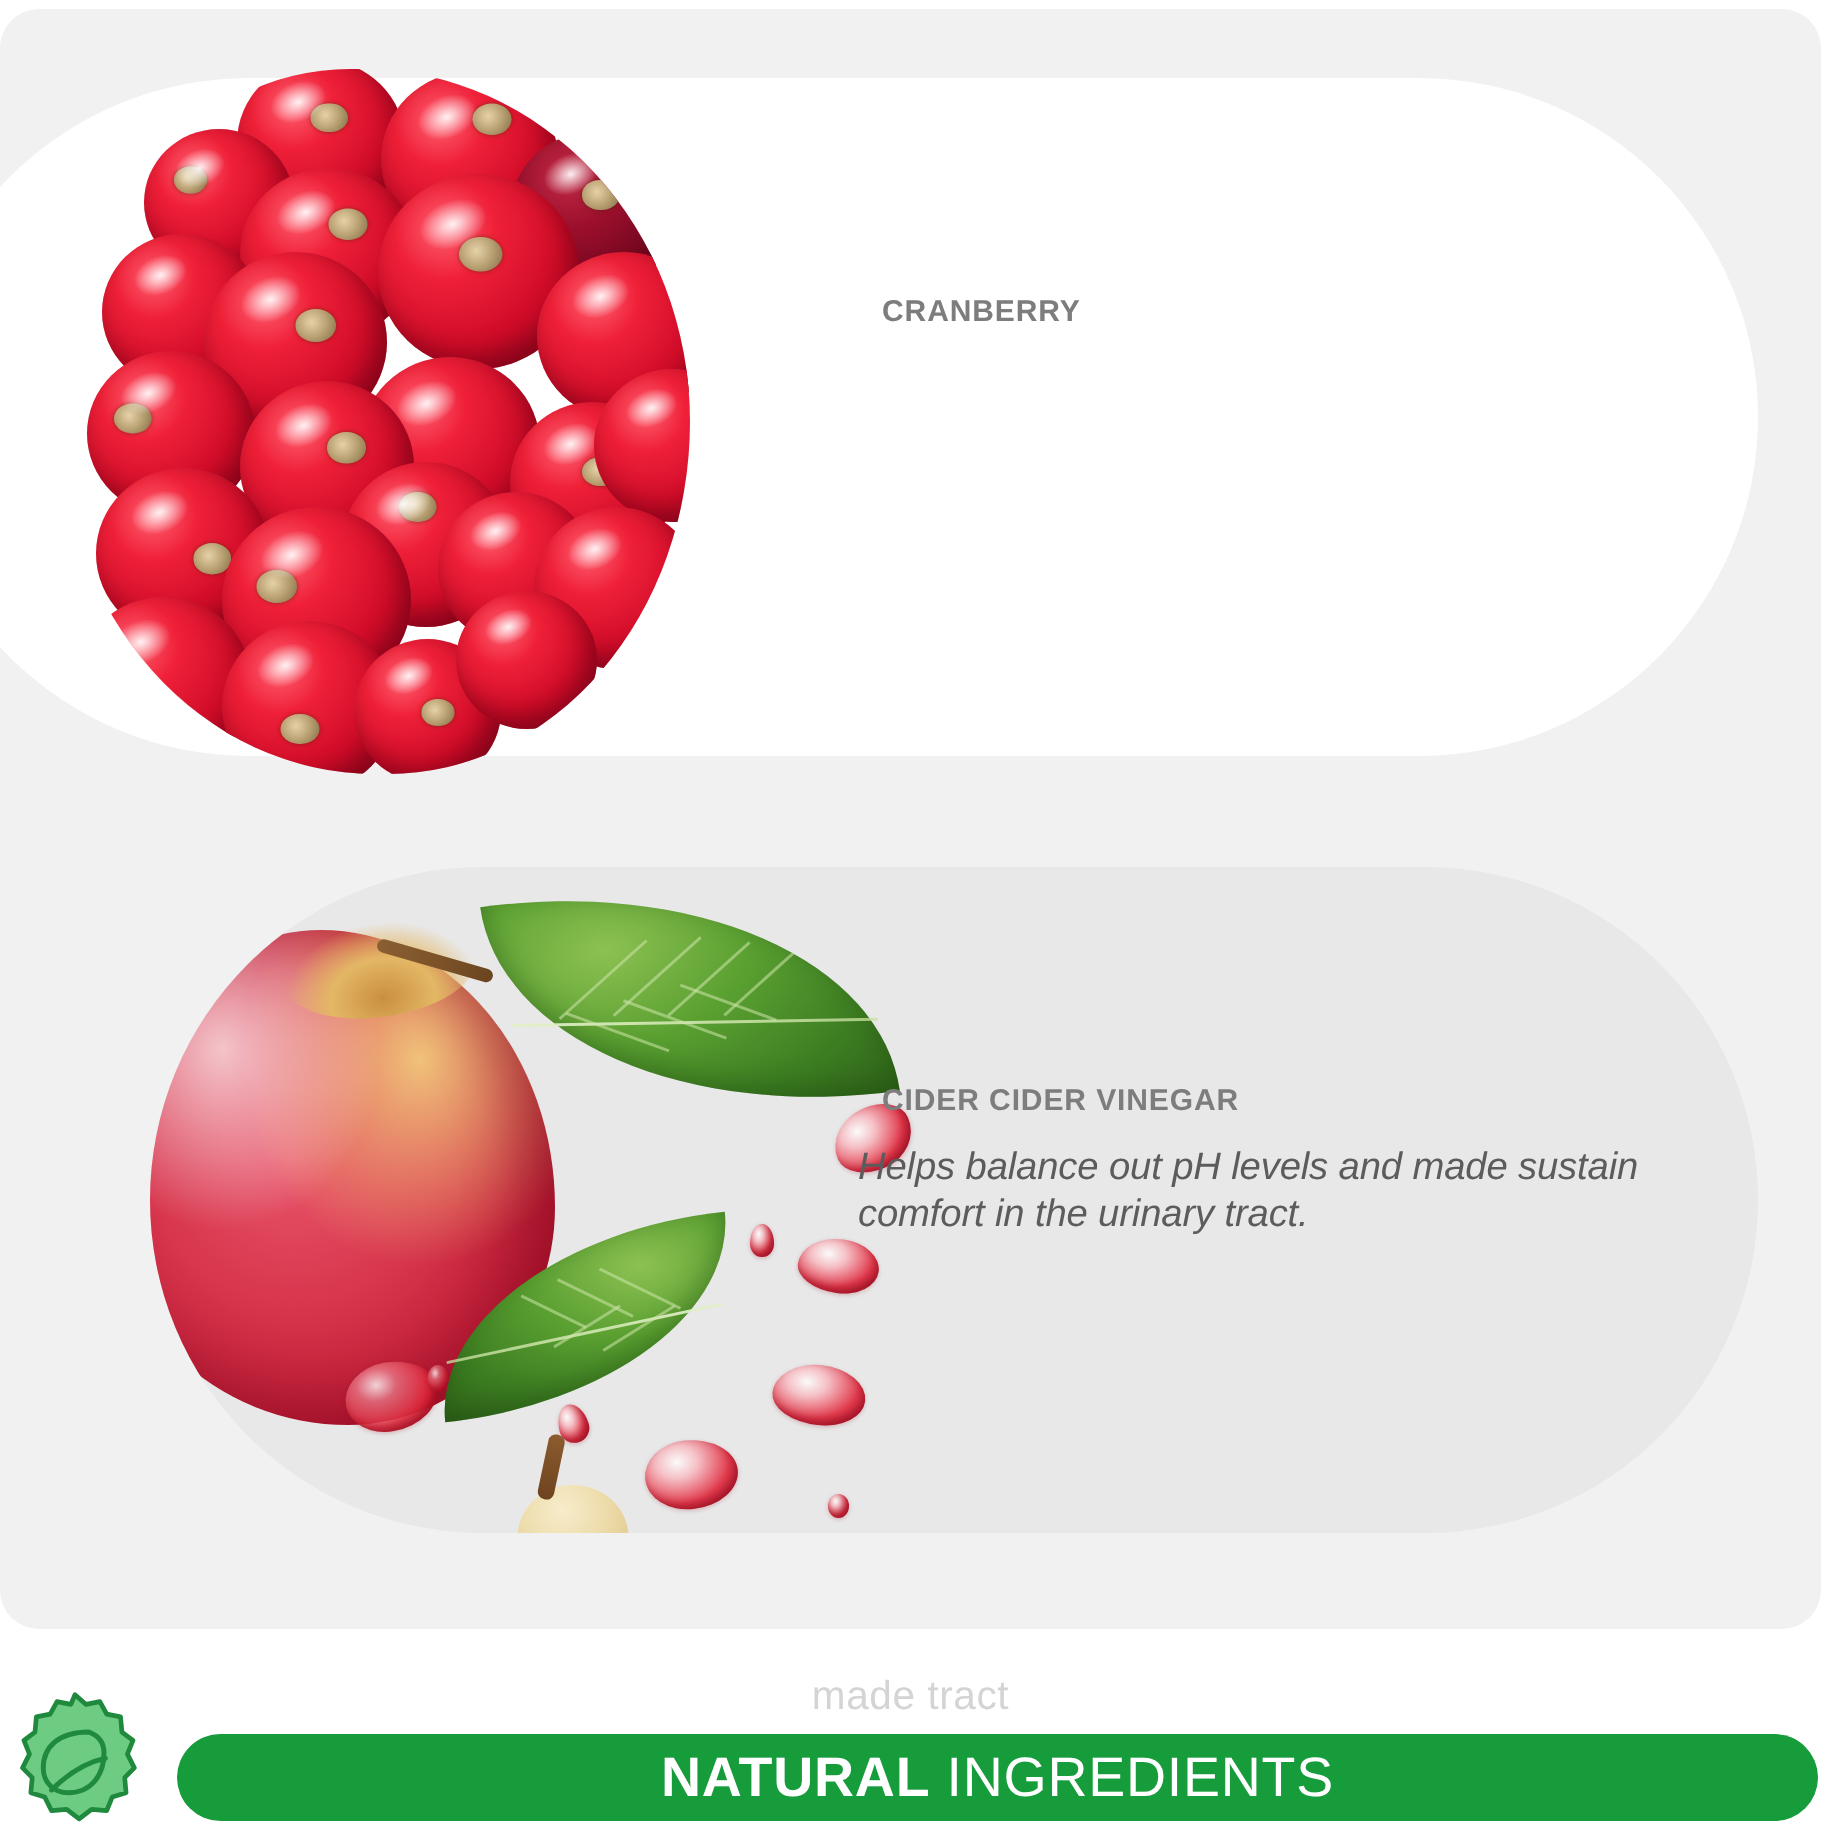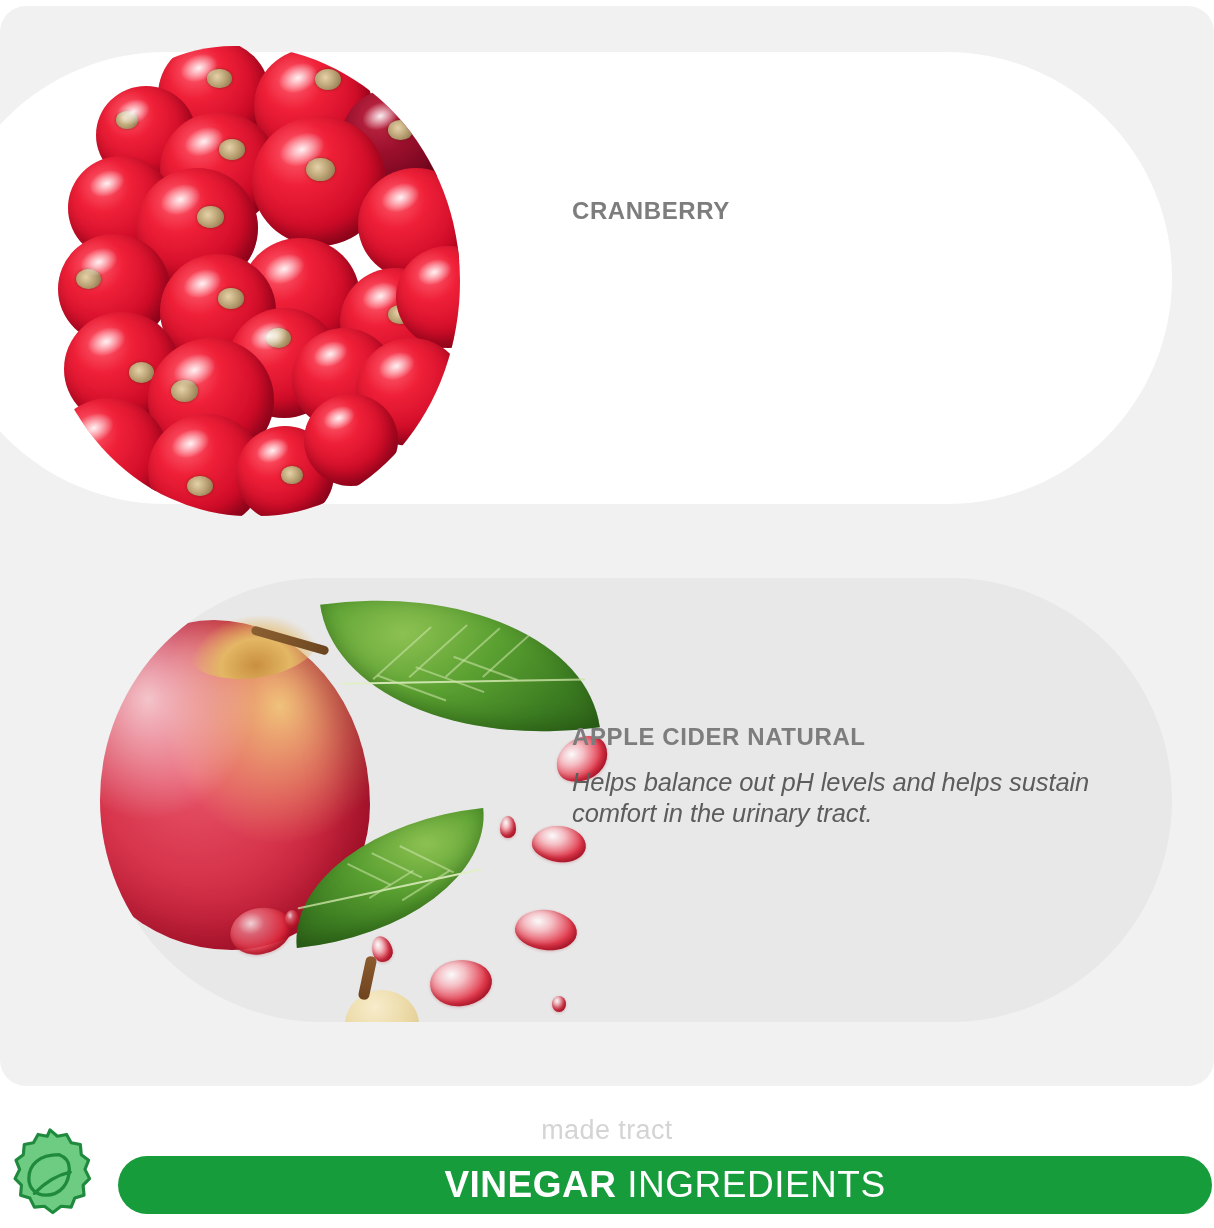--- a/index.html
+++ b/index.html
@@ -40,25 +40,25 @@
     background: #e8e8e8;
     border-radius: 222px;
   }
 
   
   .text-block { position: absolute; }
   .tb-1 { left: 572px; top: 192px; width: 600px; }
   .tb-2 { left: 572px; top: 718px; width: 600px; }
 
   .card-title {
-    font-size: 24px;
+    font-size: 20px;
     font-weight: bold;
     letter-spacing: 0.6px;
     color: #7d7d7d;
-    margin: 0 0 18px 0;
+    margin: 0 0 18px 16px;
     line-height: 1.05;
   }
   .card-desc {
     font-size: 25.5px;
     font-style: italic;
     color: #5c5c5c;
     line-height: 1.20;
     margin: 0;
     letter-spacing: -0.1px;
   }
@@ -320,36 +320,36 @@
       <div class="droplet" style="left:272px;top:358px;width:20px;height:26px;border-radius:50% 50% 50% 50% / 62% 62% 38% 38%;transform:rotate(-16deg)"></div>
       <div class="droplet" style="left:330px;top:382px;width:62px;height:46px;border-radius:46% 54% 52% 48% / 50% 50% 50% 50%;transform:rotate(-6deg)"></div>
       <div class="droplet" style="left:452px;top:418px;width:14px;height:16px;border-radius:50%;"></div>
 
       <div style="position:absolute;left:245px;top:412px;width:74px;height:60px;border-radius:50% 50% 46% 46% / 58% 58% 42% 42%;background:radial-gradient(ellipse at 40% 28%, #f7eccb 0%, #eddcab 46%, #ddc384 100%);"></div>
       <div style="position:absolute;left:262px;top:378px;width:11px;height:44px;border-radius:5px;background:linear-gradient(180deg,#8d5c2f 0%, #6d431f 100%);transform:rotate(12deg)"></div>
     </div>
   </div>
 
   <div class="text-block tb-2">
-    <h2 class="card-title">APPLE CIDER NATURAL</h2>
-    <p class="card-desc">Helps balance out pH levels and helps sustain comfort in the urinary tract.</p>
+    <h2 class="card-title">CIDER CIDER VINEGAR</h2>
+    <p class="card-desc">Helps balance out pH levels and made sustain comfort in the urinary tract.</p>
   </div>
 
 </div>
 
 <div class="made-with">made tract</div>
 
 <div class="badge">
   <svg viewBox="0 0 100 104" width="92" height="96" aria-hidden="true">
     <path d="M50 4
              L58 11 L68 9 L73 18 L83 20 L84 31 L92 37 L88 47 L93 57 L86 64 L87 75 L77 78 L73 88 L62 87 L53 94
              L44 87 L33 88 L28 78 L18 75 L19 64 L12 57 L17 47 L13 37 L21 31 L22 20 L32 18 L37 9 L47 11 Z" fill="#6ecb82" stroke="#1f8a3d" stroke-width="3.4" stroke-linejoin="round"></path>
     <path d="M60 31 C38 31 27 42 27 57 C27 68 35 75 45 75 C62 75 71 62 71 46 C71 40 68 34 60 31 Z" fill="none" stroke="#1f8a3d" stroke-width="3.6" stroke-linejoin="round"></path>
     <path d="M33 73 C44 62 58 53 72 50" fill="none" stroke="#1f8a3d" stroke-width="3.6" stroke-linecap="round"></path>
   </svg>
 </div>
 
 <div class="banner">
   <div class="banner-text">
-    <span class="strong">VINEGAR</span>
+    <span class="strong">NATURAL</span>
     <span class="light">INGREDIENTS</span>
   </div>
 </div>
 
 </body></html>

